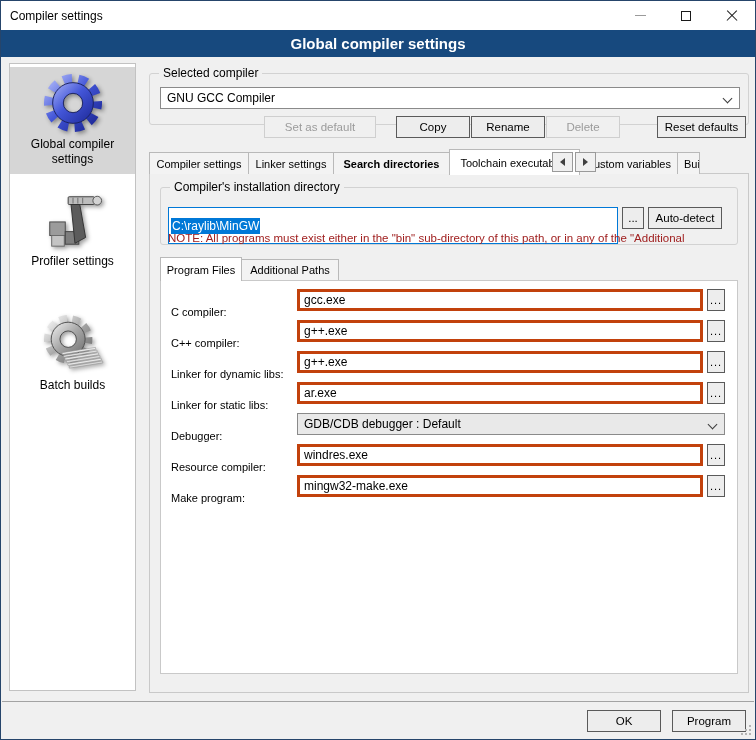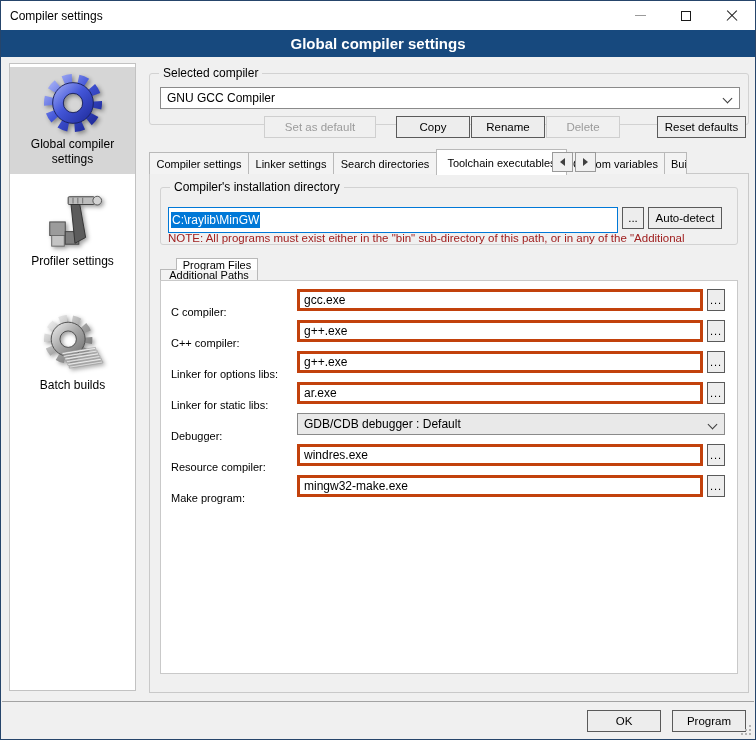--- a/index.html
+++ b/index.html
@@ -46,39 +46,39 @@
   #btn-setdefault { left:114px; top:42px; width:112px; }
   #btn-copy      { left:246px; top:42px; width:74px; }
   #btn-rename    { left:321px; top:42px; width:74px; }
   #btn-delete    { left:396px; top:42px; width:74px; }
   #btn-reset     { left:507px; top:42px; width:89px; }
 
   
   .tabstrip { position:absolute; left:148px; top:150px; height:23px; display:flex; align-items:flex-end; z-index:4; }
   .tab { height:22px; background:#f3f3f3; border:1px solid #b9b9b9; border-bottom:none; margin-right:-1px; display:flex; align-items:center; justify-content:center; font-size:11px; white-space:nowrap; overflow:hidden; padding:0 2px; }
   .tab.selected { height:26px; margin-bottom:-1px; background:#fff; position:relative; z-index:5; }
-  #tab-0 { width:100px; } #tab-1 { width:86px; } #tab-2 { width:104px; }
+  #tab-0 { width:100px; } #tab-1 { width:86px; } #tab-2 { width:117px;font-weight:bold; }
   #tab-3 { width:131px; } #tab-4 { width:99px; } #tab-5 { width:23px; justify-content:flex-start; padding-left:6px; }
   .tab-scroll { position:absolute; top:151px; width:21px; height:20px; background:#f0f0f0; border:1px solid #9a9a9a; display:flex; align-items:center; justify-content:center; z-index:6; }
   #scroll-left { left:551px; } #scroll-right { left:574px; }
   .tri-l { width:0; height:0; border-top:4px solid transparent; border-bottom:4px solid transparent; border-right:5px solid #404040; }
   .tri-r { width:0; height:0; border-top:4px solid transparent; border-bottom:4px solid transparent; border-left:5px solid #404040; }
 
   
   .tabpanel { position:absolute; left:148px; top:172px; width:600px; height:520px; border:1px solid #c9c9c9; background:#f0f0f0; z-index:1; }
 
   #grp-install { left:10px; top:13px; width:578px; height:58px; }
-  .pathbox { position:absolute; left:7px; top:19px; width:450px; height:26px; background:#fff; border:1px solid #0078d7; display:flex; align-items:center; font-size:12px; padding-left:2px; overflow:hidden; }
+  .pathbox { position:absolute; left:7px; top:19px; width:450px; height:37px; background:#fff; border:1px solid #0078d7; display:flex; align-items:center; font-size:12px; padding-left:2px; overflow:hidden; }
   .pathbox .sel { background:#0078d7; color:#fff; padding:1px 1px; white-space:nowrap; }
   #btn-browse-dir { left:461px; top:19px; width:22px; }
   #btn-autodetect { left:487px; top:19px; width:74px; }
   .note { position:absolute; left:7px; top:44px; width:566px; font-size:11.5px; color:#a02020; white-space:nowrap; overflow:hidden; }
 
   
-  .subtabstrip { position:absolute; left:10px; top:84px; height:22px; display:flex; align-items:flex-end; z-index:3;flex-direction:column; }
+  .subtabstrip { position:absolute; left:10px; top:84px; height:22px; display:flex; align-items:flex-end; z-index:3; }
   .subtab { height:21px; background:#f3f3f3; border:1px solid #b9b9b9; border-bottom:none; margin-right:-1px; display:flex; align-items:center; justify-content:center; font-size:11px; white-space:nowrap; overflow:hidden; }
   .subtab.selected { height:24px; margin-bottom:-1px; background:#fff; z-index:4; position:relative; }
   #subtab-0 { width:82px; } #subtab-1 { width:98px; }
   .page { position:absolute; left:10px; top:106px; width:578px; height:394px; background:#fff; border:1px solid #c9c9c9; z-index:2; }
 
   .row { position:absolute; left:0; width:100%; height:22px; }
   #row-0{top:8px} #row-1{top:39px} #row-2{top:70px} #row-3{top:101px} #row-4{top:132px} #row-5{top:163px} #row-6{top:194px}
   .row .lbl { position:absolute; left:10px; top:12px; line-height:22px; font-size:11px; color:#000; white-space:nowrap; }
   .row .txt { position:absolute; left:136px; top:0; width:406px; height:22px; border:3px solid #c2410c; background:#fff; font-size:12px; padding:0 4px; }
   .row .browse { left:546px; top:0; width:18px; font-size:11px; letter-spacing:1px; }
@@ -223,21 +223,21 @@
         <button class="btn browse">...</button>
       </div>
 
       <div class="row" id="row-1">
         <span class="lbl">C++ compiler:</span>
         <input class="txt" value="g++.exe" style="">
         <button class="btn browse">...</button>
       </div>
 
       <div class="row" id="row-2">
-        <span class="lbl">Linker for options libs:</span>
+        <span class="lbl">Linker for dynamic libs:</span>
         <input class="txt" value="g++.exe" style="">
         <button class="btn browse">...</button>
       </div>
 
       <div class="row" id="row-3">
         <span class="lbl">Linker for static libs:</span>
         <input class="txt" value="ar.exe" style="">
         <button class="btn browse">...</button>
       </div>
 

